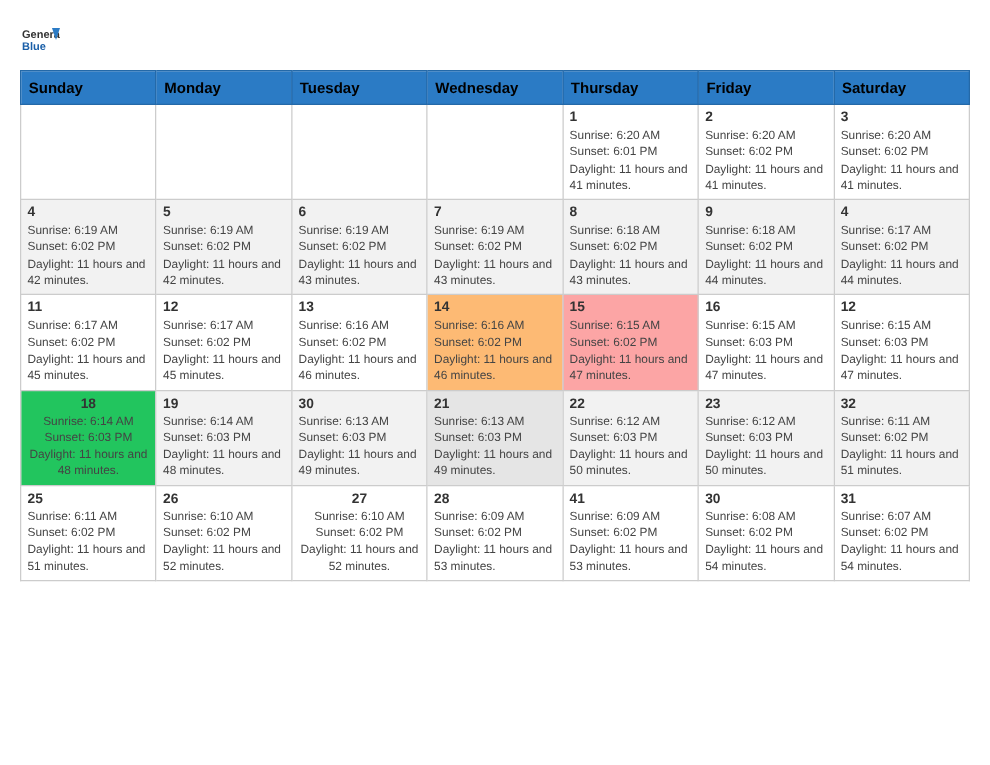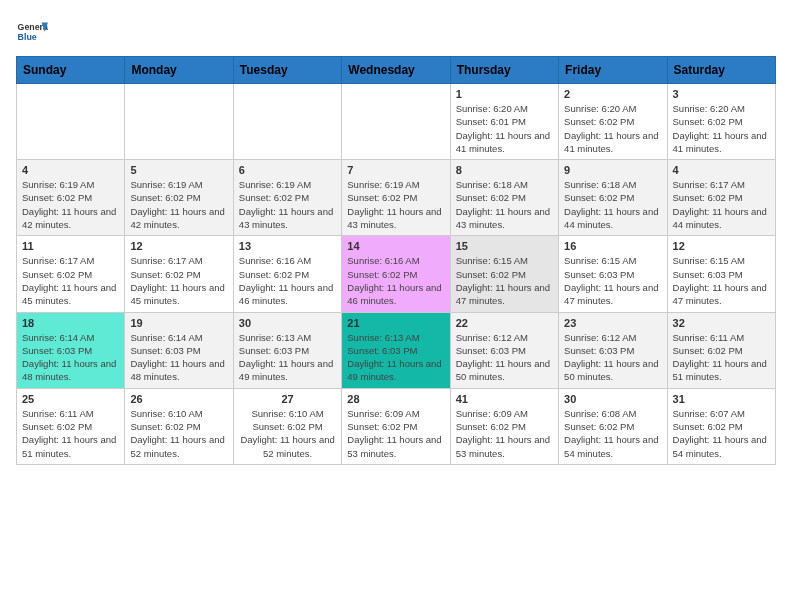--- a/index.html
+++ b/index.html
@@ -194,65 +194,65 @@
           <div class="day-info" style="white-space: pre-line;">Sunrise: 6:17 AM
 Sunset: 6:02 PM
 Daylight: 11 hours and 45 minutes.</div>
         </td>
         <td style="background: rgb(255, 255, 255);">
           <span class="day-number">13</span>
           <div class="day-info" style="white-space: pre-line;">Sunrise: 6:16 AM
 Sunset: 6:02 PM
 Daylight: 11 hours and 46 minutes.</div>
         </td>
-        <td style="background: #f0abfc;">
+        <td style="background: #fdba74;">
           <span class="day-number">14</span>
           <div class="day-info" style="white-space: pre-line;">Sunrise: 6:16 AM
 Sunset: 6:02 PM
 Daylight: 11 hours and 46 minutes.</div>
         </td>
-        <td style="background: #e5e5e5;">
+        <td style="background: #fca5a5;">
           <span class="day-number">15</span>
           <div class="day-info" style="white-space: pre-line;">Sunrise: 6:15 AM
 Sunset: 6:02 PM
 Daylight: 11 hours and 47 minutes.</div>
         </td>
         <td style="background: rgb(255, 255, 255);">
           <span class="day-number">16</span>
           <div class="day-info" style="white-space: pre-line;">Sunrise: 6:15 AM
 Sunset: 6:03 PM
 Daylight: 11 hours and 47 minutes.</div>
         </td>
         <td style="background: rgb(255, 255, 255);">
           <span class="day-number">12</span>
           <div class="day-info" style="white-space: pre-line;">Sunrise: 6:15 AM
 Sunset: 6:03 PM
 Daylight: 11 hours and 47 minutes.</div>
         </td>
       </tr>
       <tr>
-        <td style="background: #5eead4;">
+        <td style="background: #22c55e; text-align: center;">
           <span class="day-number">18</span>
           <div class="day-info" style="white-space: pre-line;">Sunrise: 6:14 AM
 Sunset: 6:03 PM
 Daylight: 11 hours and 48 minutes.</div>
         </td>
         <td style="background: rgb(242, 242, 242);">
           <span class="day-number">19</span>
           <div class="day-info" style="white-space: pre-line;">Sunrise: 6:14 AM
 Sunset: 6:03 PM
 Daylight: 11 hours and 48 minutes.</div>
         </td>
         <td style="background: rgb(242, 242, 242);">
           <span class="day-number">30</span>
           <div class="day-info" style="white-space: pre-line;">Sunrise: 6:13 AM
 Sunset: 6:03 PM
 Daylight: 11 hours and 49 minutes.</div>
         </td>
-        <td style="background: #14b8a6;">
+        <td style="background: #e5e5e5;">
           <span class="day-number">21</span>
           <div class="day-info" style="white-space: pre-line;">Sunrise: 6:13 AM
 Sunset: 6:03 PM
 Daylight: 11 hours and 49 minutes.</div>
         </td>
         <td style="background: rgb(242, 242, 242);">
           <span class="day-number">22</span>
           <div class="day-info" style="white-space: pre-line;">Sunrise: 6:12 AM
 Sunset: 6:03 PM
 Daylight: 11 hours and 50 minutes.</div>

